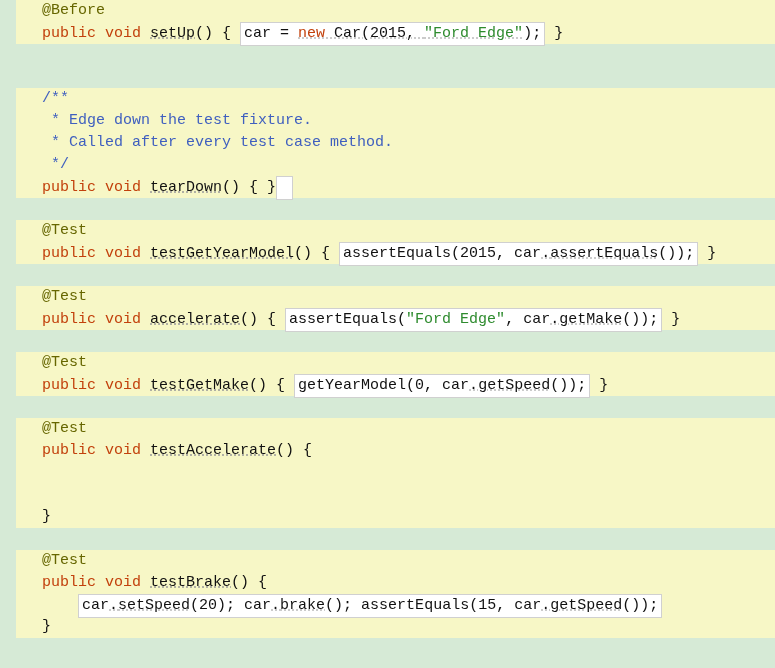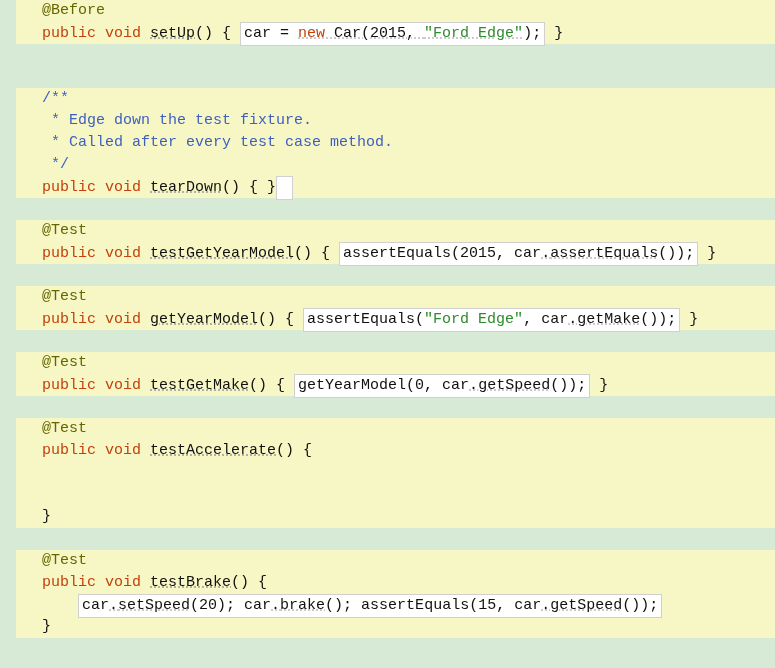--- a/index.html
+++ b/index.html
@@ -77,21 +77,21 @@
     <div class="line hl"><span class="kw">public void </span><span class="txt method-def">tearDown</span><span class="txt">() { }</span><span class="box"> </span></div>
 
     <div class="line blank"> </div>
 
     <div class="line hl"><span class="ann">@Test</span></div>
     <div class="line hl"><span class="kw">public void </span><span class="txt method-def">testGetYearModel</span><span class="txt">() { </span><span class="box"><span class="txt">assertEquals(2015, car</span><span class="txt call">.</span><span class="txt call">assertEquals</span><span class="txt">());</span></span><span class="txt"> }</span></div>
 
     <div class="line blank"> </div>
 
     <div class="line hl"><span class="ann">@Test</span></div>
-    <div class="line hl"><span class="kw">public void </span><span class="txt method-def">getYearModel</span><span class="txt">() { </span><span class="box"><span class="txt">assertEquals(</span><span class="str">"Ford Edge"</span><span class="txt">, car</span><span class="txt call">.</span><span class="txt call">getMake</span><span class="txt">());</span></span><span class="txt"> }</span></div>
+    <div class="line hl"><span class="kw">public void </span><span class="txt method-def">accelerate</span><span class="txt">() { </span><span class="box"><span class="txt">assertEquals(</span><span class="str">"Ford Edge"</span><span class="txt">, car</span><span class="txt call">.</span><span class="txt call">getMake</span><span class="txt">());</span></span><span class="txt"> }</span></div>
 
     <div class="line blank"> </div>
 
     <div class="line hl"><span class="ann">@Test</span></div>
     <div class="line hl"><span class="kw">public void </span><span class="txt method-def">testGetMake</span><span class="txt">() { </span><span class="box"><span class="txt">getYearModel(0, car</span><span class="txt call">.</span><span class="txt call">getSpeed</span><span class="txt">());</span></span><span class="txt"> }</span></div>
 
     <div class="line blank"> </div>
 
     <div class="line hl"><span class="ann">@Test</span></div>
     <div class="line hl"><span class="kw">public void </span><span class="txt method-def">testAccelerate</span><span class="txt">() {</span></div>

